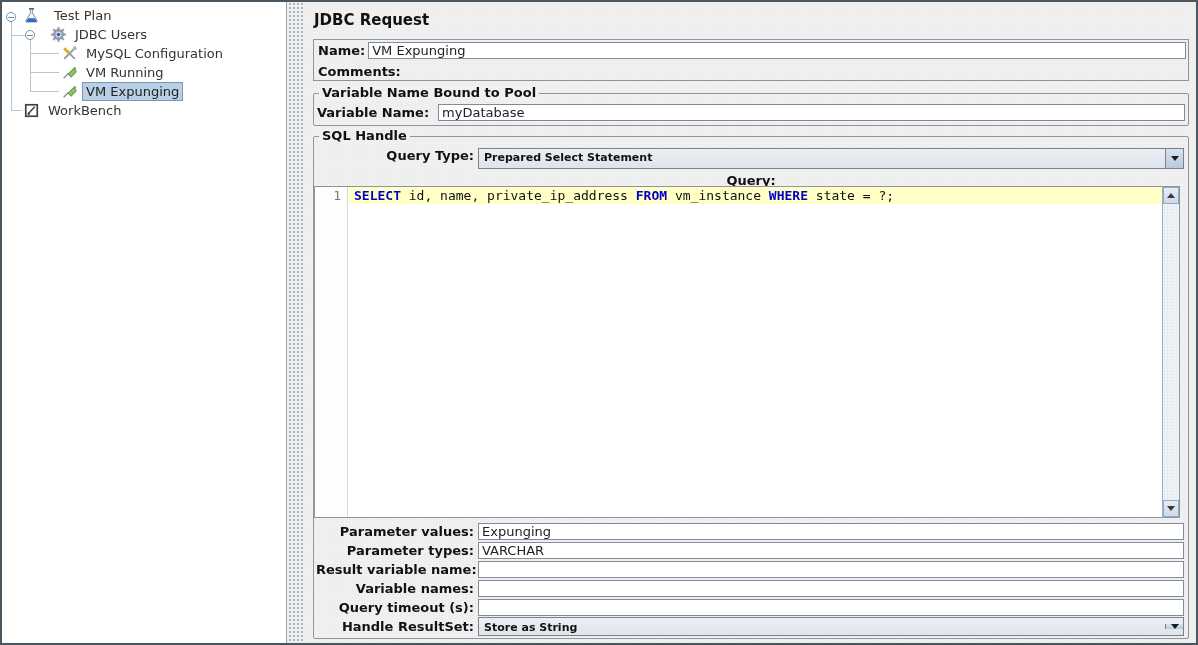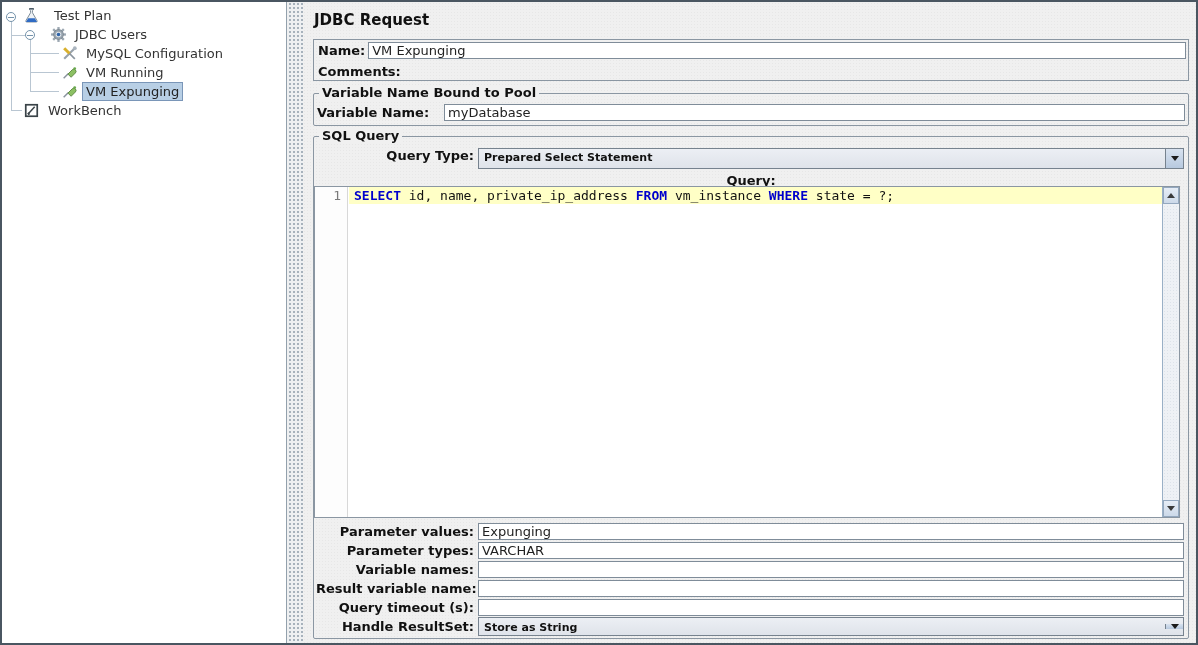--- a/index.html
+++ b/index.html
@@ -31,21 +31,21 @@
   .nb-row { display:flex; align-items:center; height:21px; padding:0 2px 0 4px; }
   .lbl { font-size:13px; font-weight:bold; color:#111; white-space:nowrap; }
   .tf { border:1px solid #7f8c99; background:#fff; font:13px "DejaVu Sans", sans-serif; color:#222; padding:0 3px; height:17px; flex:1; min-width:0; outline:none; }
   .tf-flat { border:none; background:transparent; font:13px "DejaVu Sans", sans-serif; padding:0 3px; height:17px; flex:1; outline:none; }
   .nb-row .lbl { margin-right:3px; }
 
   .group { position:absolute; border:1px solid #8a96a2; border-radius:2px; }
   .group-legend { position:absolute; top:-9px; left:5px; background:#f0f0f0; padding:0 3px; font-size:13px; font-weight:bold; color:#111; white-space:nowrap; }
   .pool-group { left:10px; top:91px; width:876px; height:33px; }
   .pool-row { position:absolute; left:3px; right:3px; top:9px; height:19px; display:flex; align-items:center; }
-  .pool-row .lbl { margin-right:15px; }
+  .pool-row .lbl { margin-right:9px; }
 
   .sql-group { left:10px; top:134px; width:876px; height:503px; }
 
   .qt-row { position:absolute; left:2px; right:4px; top:11px; height:27px; display:flex; align-items:flex-start; }
   .lbl-col { width:162px; text-align:right; padding-right:4px; flex:0 0 auto; }
 
   .combo { display:flex; align-items:stretch; height:21px; flex:1; border:1px solid #76828e; background:linear-gradient(#eceff4,#dfe3ea); }
   .combo-text { flex:1; font-size:11px; font-weight:bold; color:#111; padding:2px 0 0 5px; white-space:nowrap; overflow:hidden; }
   .combo-btn { width:18px; flex:0 0 auto; background:linear-gradient(#d8e2ef,#b7c9df); border-left:1px solid #76828e; display:flex; align-items:center; justify-content:center; cursor:pointer; }
   .arr-down { width:0; height:0; border-left:4.5px solid transparent; border-right:4.5px solid transparent; border-top:5px solid #1c1c1c; }
@@ -169,21 +169,21 @@
 
     <div class="group pool-group">
       <span class="group-legend">Variable Name Bound to Pool</span>
       <div class="pool-row">
         <span class="lbl">Variable Name:</span>
         <input class="tf" type="text" value="myDatabase" style="">
       </div>
     </div>
 
     <div class="group sql-group">
-      <span class="group-legend">SQL Query</span>
+      <span class="group-legend">SQL Handle</span>
 
       <div class="qt-row">
         <span class="lbl lbl-col">Query Type:</span>
         <div class="combo">
           <span class="combo-text">Prepared Select Statement</span>
           <span class="combo-btn">
               <span class="arr-down"></span>
             </span>
         </div>
       </div>
@@ -210,25 +210,25 @@
       <div class="params">
         <div class="p-row">
           <span class="lbl lbl-col">Parameter values:</span>
           <input class="tf" type="text" value="Expunging" style="">
         </div>
         <div class="p-row">
           <span class="lbl lbl-col">Parameter types:</span>
           <input class="tf" type="text" value="VARCHAR" style="">
         </div>
         <div class="p-row">
+          <span class="lbl lbl-col">Result variable name:</span>
+          <input class="tf" type="text" value="" style="">
+        </div>
+        <div class="p-row">
           <span class="lbl lbl-col">Variable names:</span>
-          <input class="tf" type="text" value="" style="">
-        </div>
-        <div class="p-row">
-          <span class="lbl lbl-col">Result variable name:</span>
           <input class="tf" type="text" value="" style="">
         </div>
         <div class="p-row">
           <span class="lbl lbl-col">Query timeout (s):</span>
           <input class="tf" type="text" value="" style="">
         </div>
         <div class="p-row">
           <span class="lbl lbl-col">Handle ResultSet:</span>
           <div class="combo">
             <span class="combo-text">Store as String</span>

